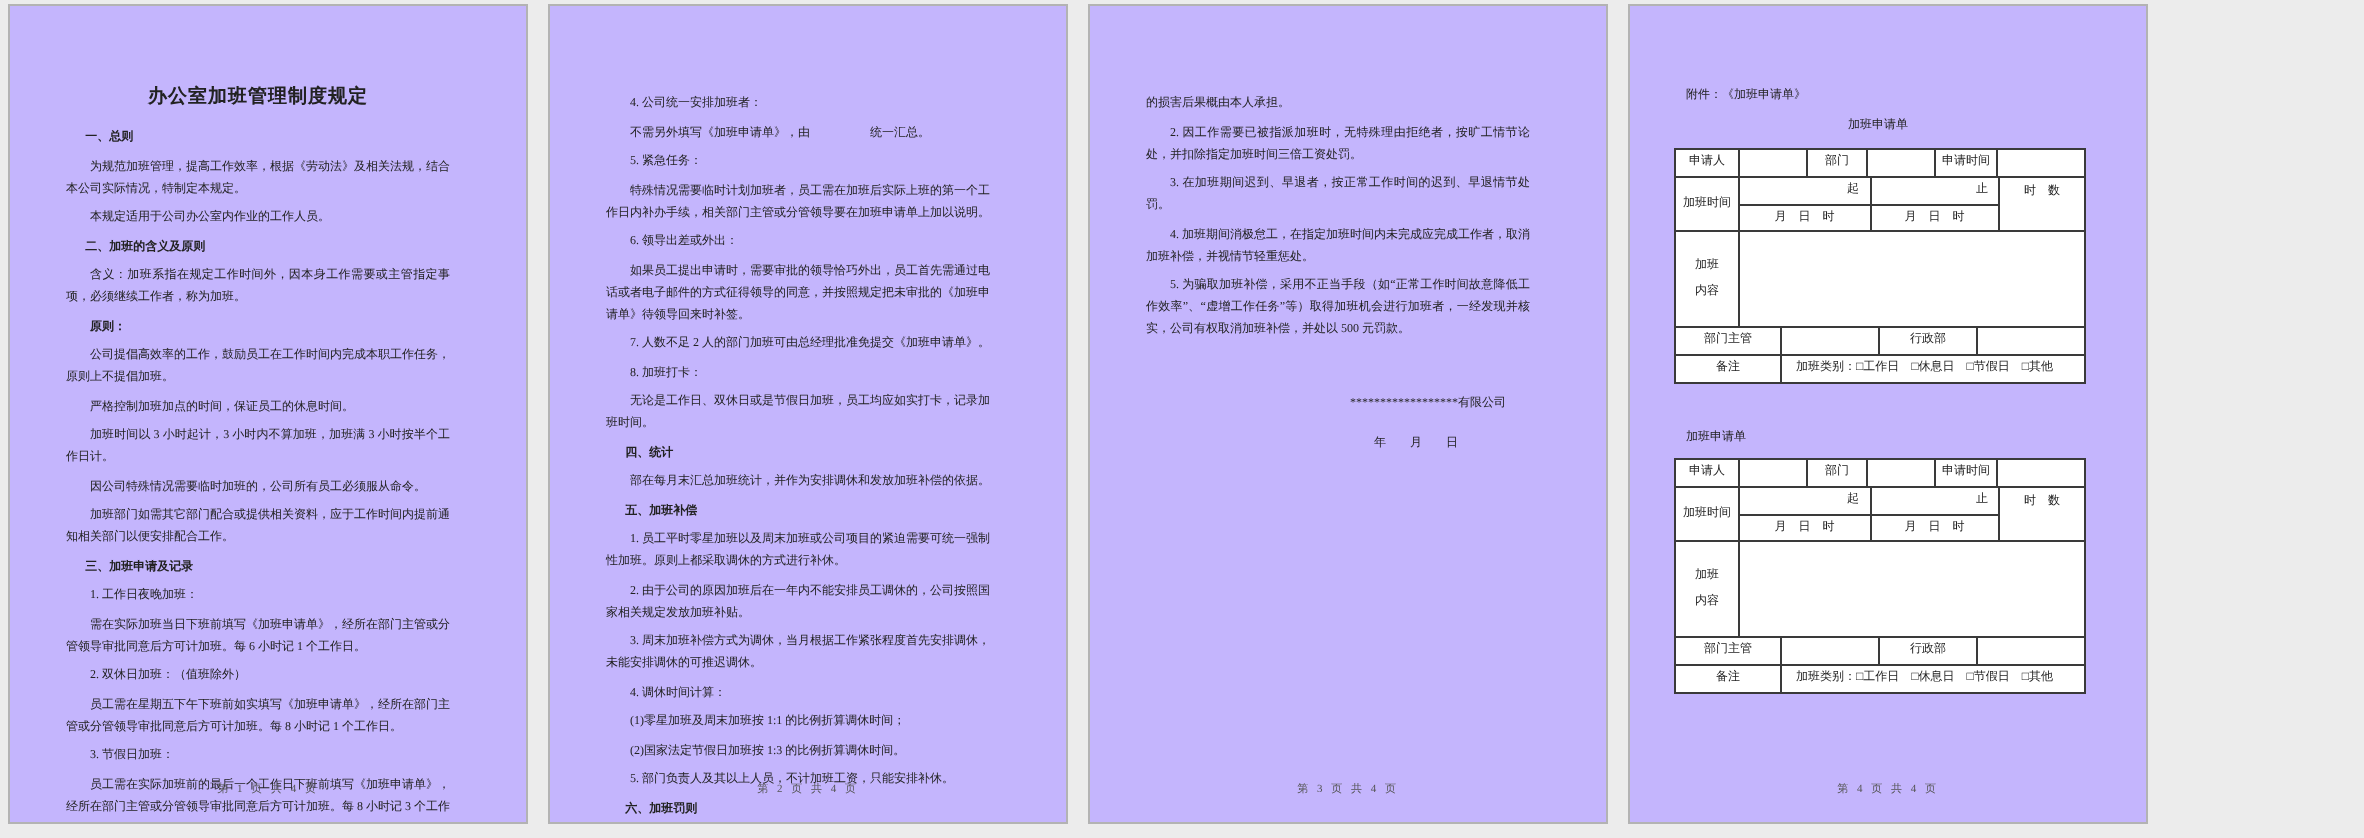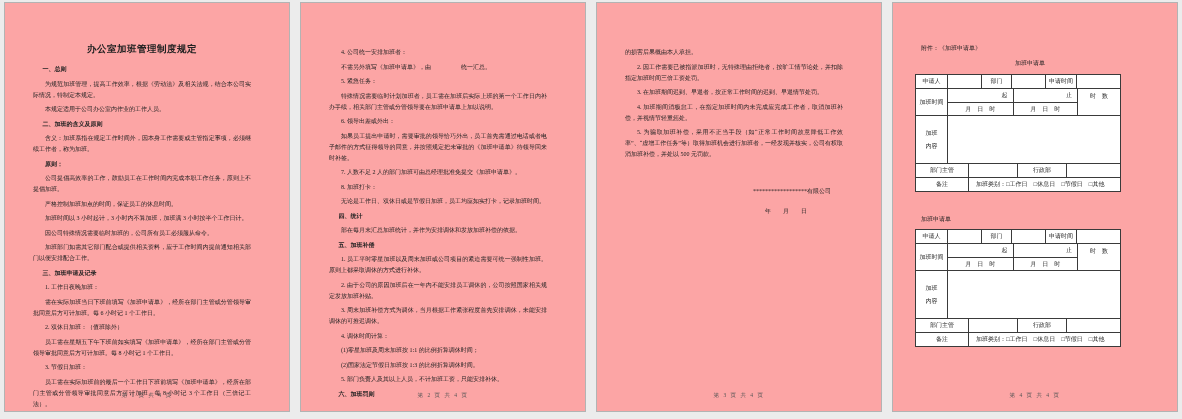--- a/index.html
+++ b/index.html
@@ -4,22 +4,22 @@
 <style>
   * { box-sizing: border-box; margin: 0; padding: 0; }
   html,body { width:1182px; height:419px; overflow:hidden; }
   body {
     background:#ececec;
     font-family:"Liberation Serif","DejaVu Serif",serif;
   }
   .pages { display:flex; gap:10px; padding:2px 0 0 4px; align-items:flex-start; }
   .page {
     position:relative; flex:0 0 auto;
-    width:286px; height:410px;
-    background:#fca5a5; border:1px solid #b3b3b3;
+    width:260px; height:410px;
+    background:#c4b5fd; border:1px solid #b3b3b3;
     padding:24px 38px 20px 28px;
     color:#222; font-size:6px; line-height:11px;
     overflow:hidden;
   }
   .doc-title { font-size:9.5px; line-height:13px; font-weight:bold; text-align:center; margin:16px 0 8px; letter-spacing:.5px; }
   .h { font-weight:bold; text-indent:1.6em; margin:3.5px 0; }
   .p { text-indent:2em; margin:3.5px 0; text-align:justify; }
   .p.bold { font-weight:bold; }
   .p.noindent { text-indent:0; }
   .first { margin-top:20px; }

